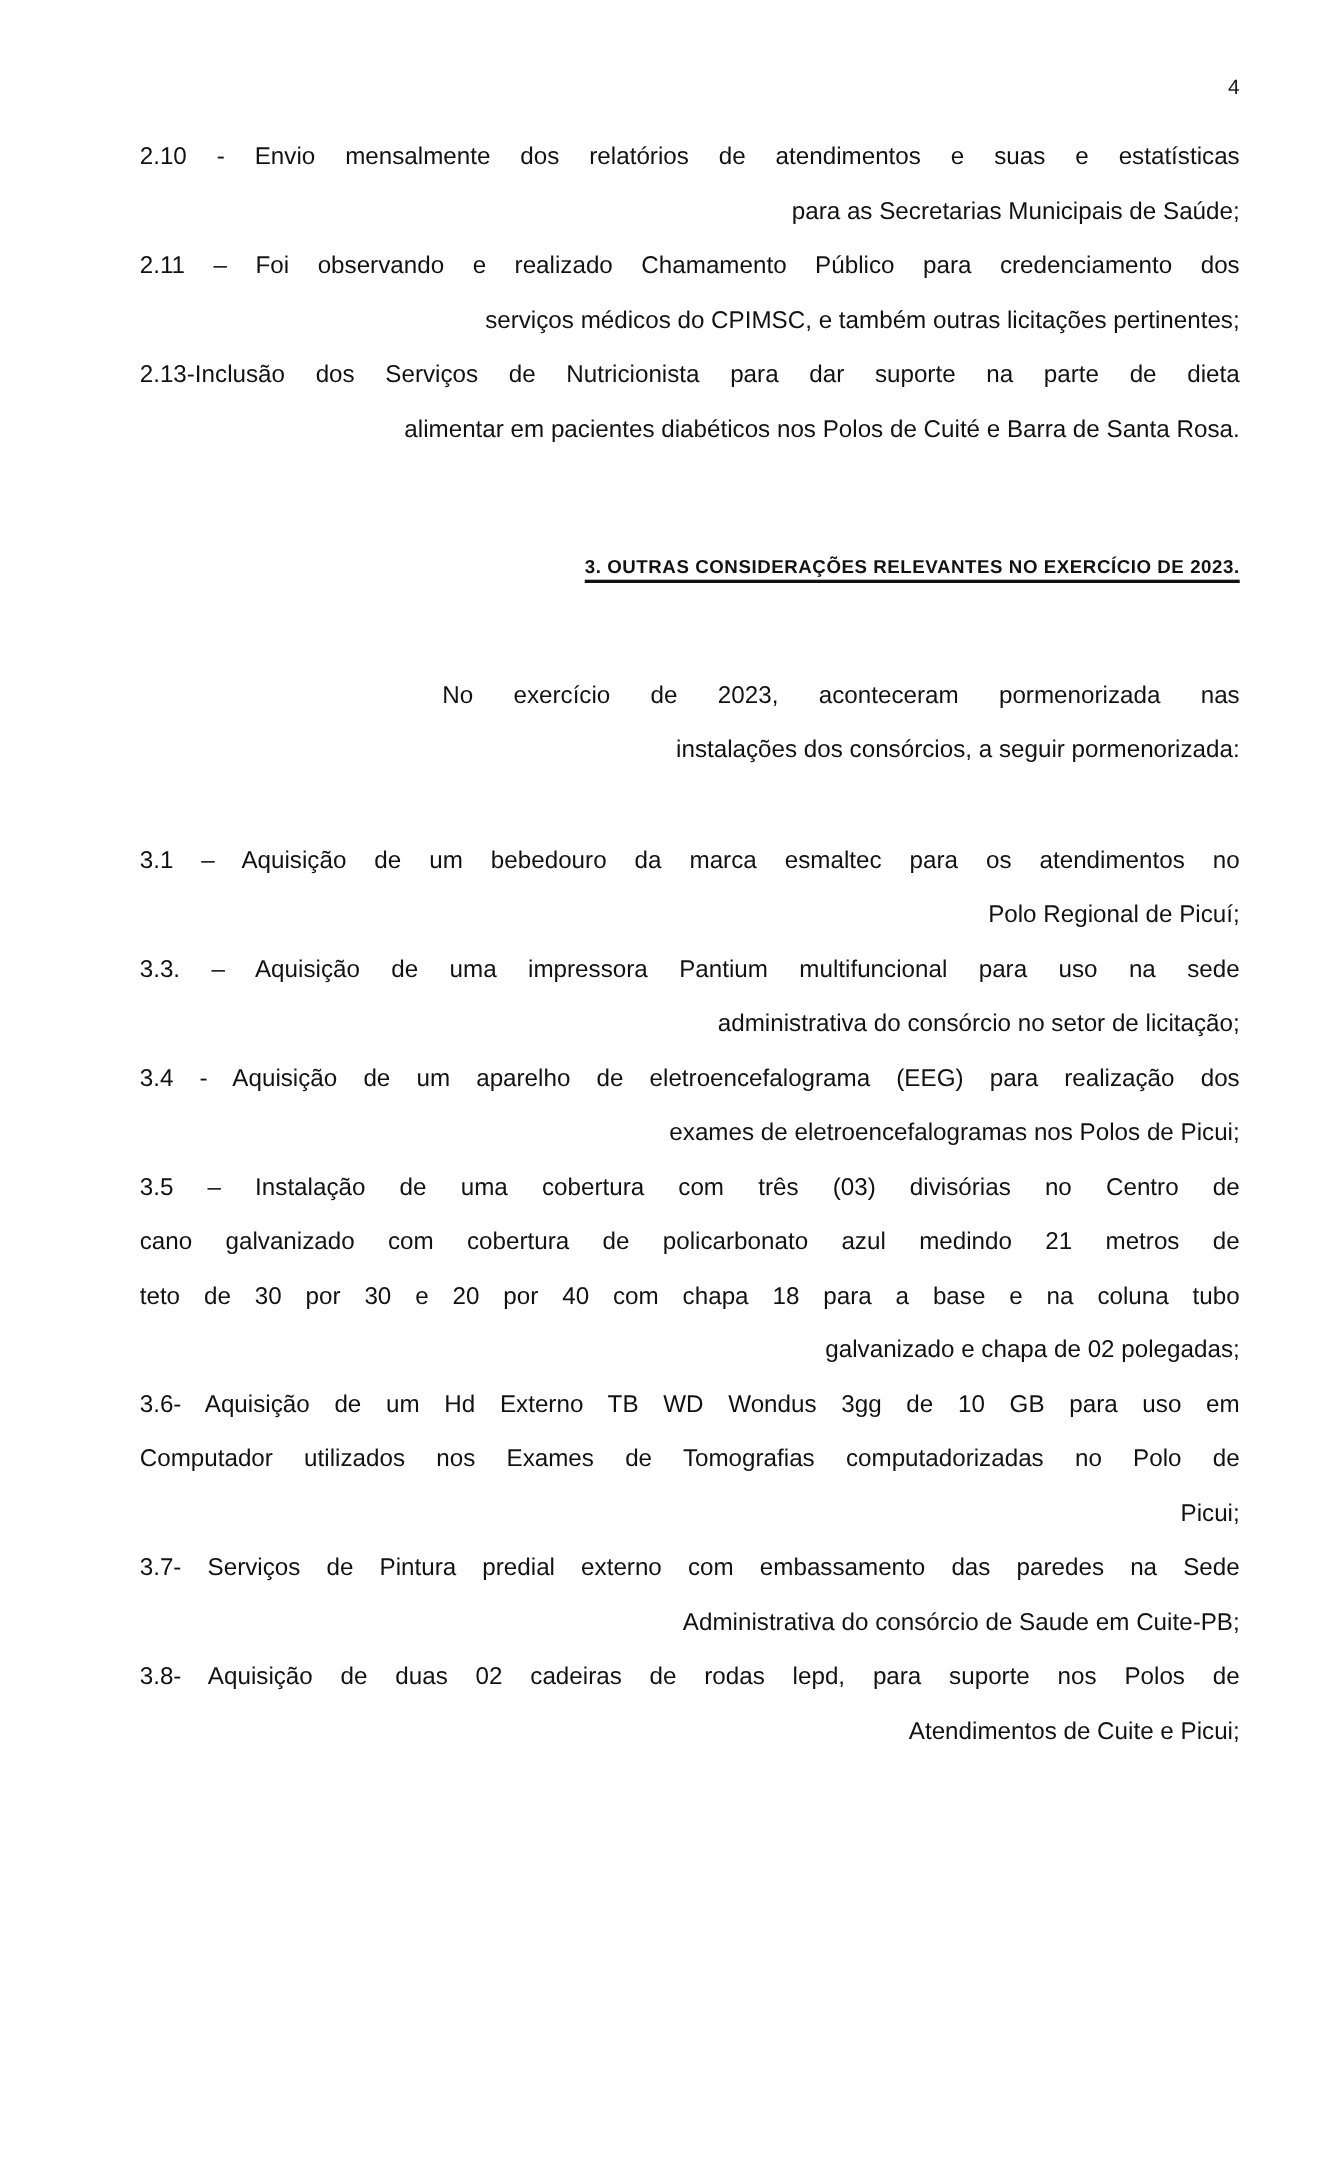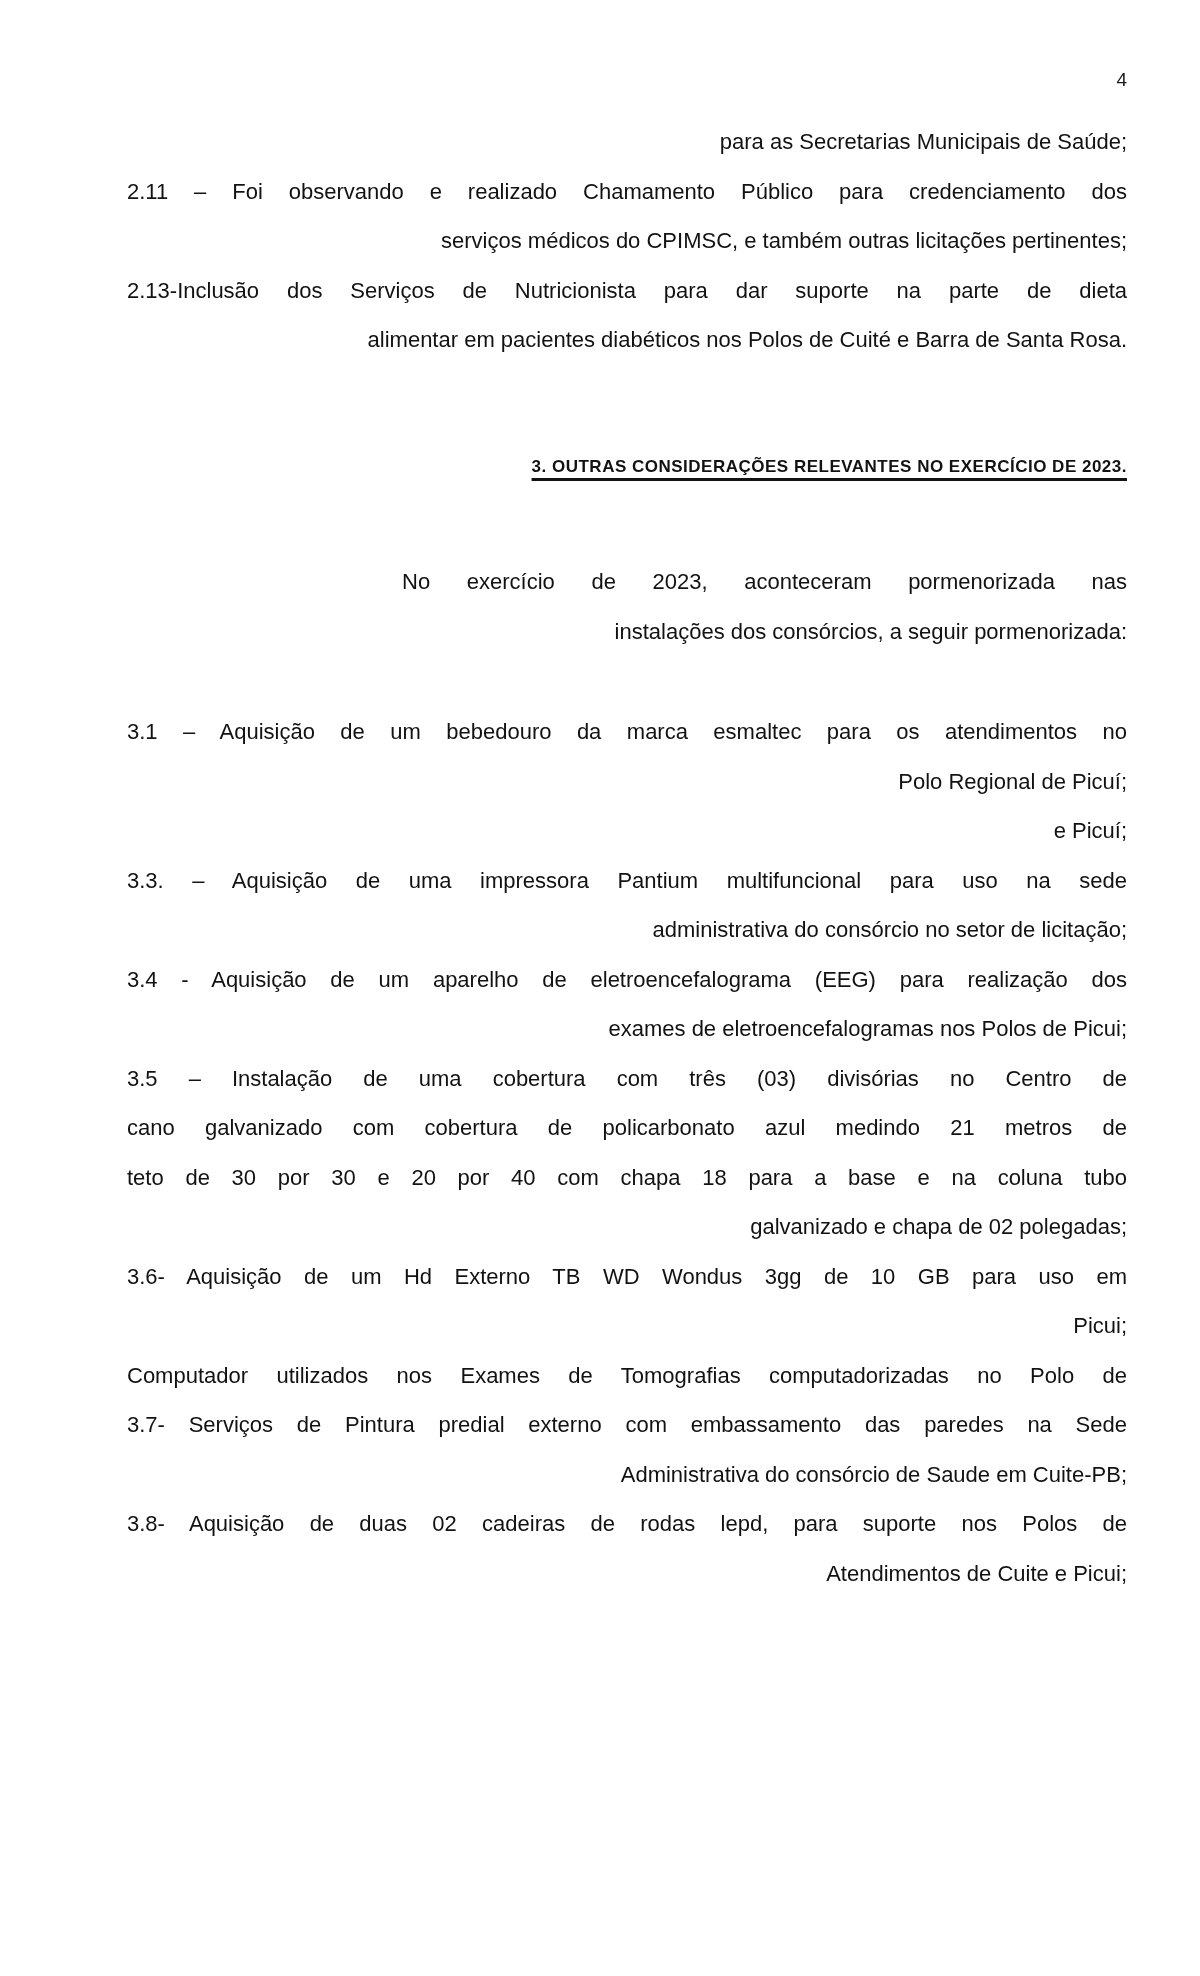--- a/index.html
+++ b/index.html
@@ -56,20 +56,21 @@
   }
   .gap { width: 100%; }
 </style>
 </head>
 <body>
 
 <div class="page">
   <div class="page-number">4</div>
   <div class="content">
       <div class="para">
+        <div class="line just">2.10 - Envio mensalmente dos relatórios de atendimentos e suas e estatísticas</div>
         <div class="line last">para as Secretarias Municipais de Saúde;</div>
       </div>
       <div class="para">
         <div class="line just">2.11 – Foi observando e realizado Chamamento Público para credenciamento dos</div>
         <div class="line last">serviços médicos do CPIMSC, e também outras licitações pertinentes;</div>
       </div>
       <div class="para">
         <div class="line just">2.13-Inclusão dos Serviços de Nutricionista para dar suporte na parte de dieta</div>
         <div class="line last">alimentar em pacientes diabéticos nos Polos de Cuité e Barra de Santa Rosa.</div>
       </div>
@@ -79,40 +80,39 @@
       <div class="para">
         <div class="line just" style="padding-left: 275px;">No exercício de 2023, aconteceram pormenorizada nas</div>
         <div class="line last">instalações dos consórcios, a seguir pormenorizada:</div>
       </div>
       <div class="gap" style="height: 51px;"></div>
       <div class="para">
         <div class="line just">3.1 – Aquisição de um bebedouro da marca esmaltec para os atendimentos no</div>
         <div class="line last">Polo Regional de Picuí;</div>
       </div>
       <div class="para">
-        <div class="line last">e Picuí;</div>
       </div>
       <div class="para">
         <div class="line just">3.3. – Aquisição de uma impressora Pantium multifuncional para uso na sede</div>
         <div class="line last">administrativa do consórcio no setor de licitação;</div>
       </div>
       <div class="para">
         <div class="line just">3.4 - Aquisição de um aparelho de eletroencefalograma (EEG) para realização dos</div>
         <div class="line last">exames de eletroencefalogramas nos Polos de Picui;</div>
       </div>
       <div class="para">
         <div class="line just">3.5 – Instalação de uma cobertura com três (03) divisórias no Centro de</div>
         <div class="line just">cano galvanizado com cobertura de policarbonato azul medindo 21 metros de</div>
         <div class="line just">teto de 30 por 30 e 20 por 40 com chapa 18 para a base e na coluna tubo</div>
         <div class="line last">galvanizado e chapa de 02 polegadas;</div>
       </div>
       <div class="para">
         <div class="line just">3.6- Aquisição de um Hd Externo TB WD Wondus 3gg de 10 GB para uso em</div>
+        <div class="line just">Computador utilizados nos Exames de Tomografias computadorizadas no Polo de</div>
         <div class="line last">Picui;</div>
-        <div class="line just">Computador utilizados nos Exames de Tomografias computadorizadas no Polo de</div>
       </div>
       <div class="para">
         <div class="line just">3.7- Serviços de Pintura predial externo com embassamento das paredes na Sede</div>
         <div class="line last">Administrativa do consórcio de Saude em Cuite-PB;</div>
       </div>
       <div class="para">
         <div class="line just">3.8- Aquisição de duas 02 cadeiras de rodas lepd, para suporte nos Polos de</div>
         <div class="line last">Atendimentos de Cuite e Picui;</div>
       </div>
     </div>

